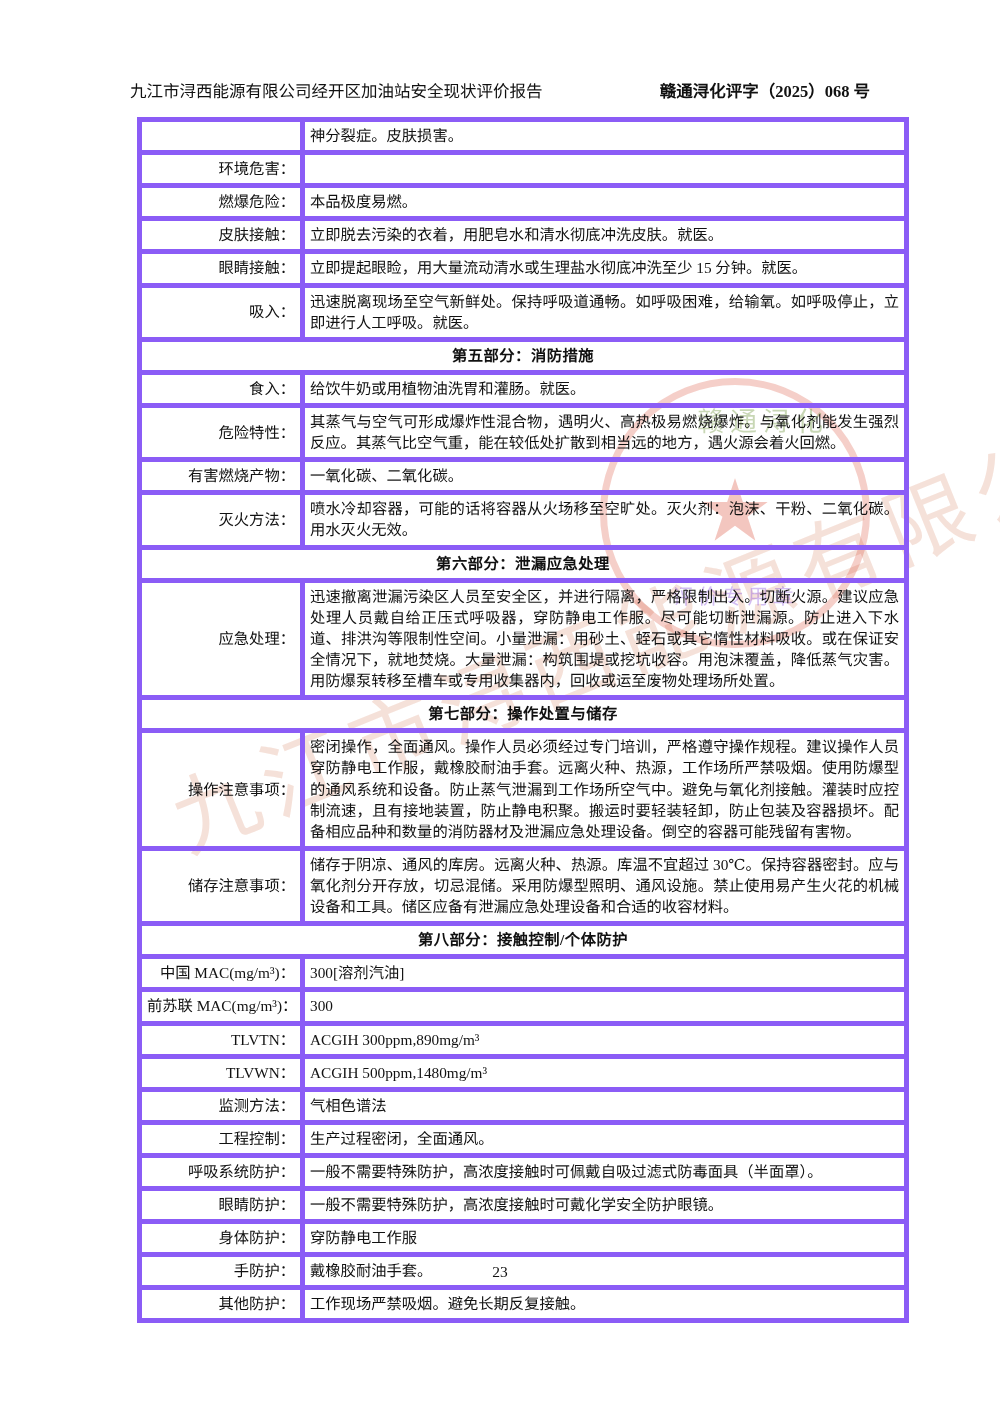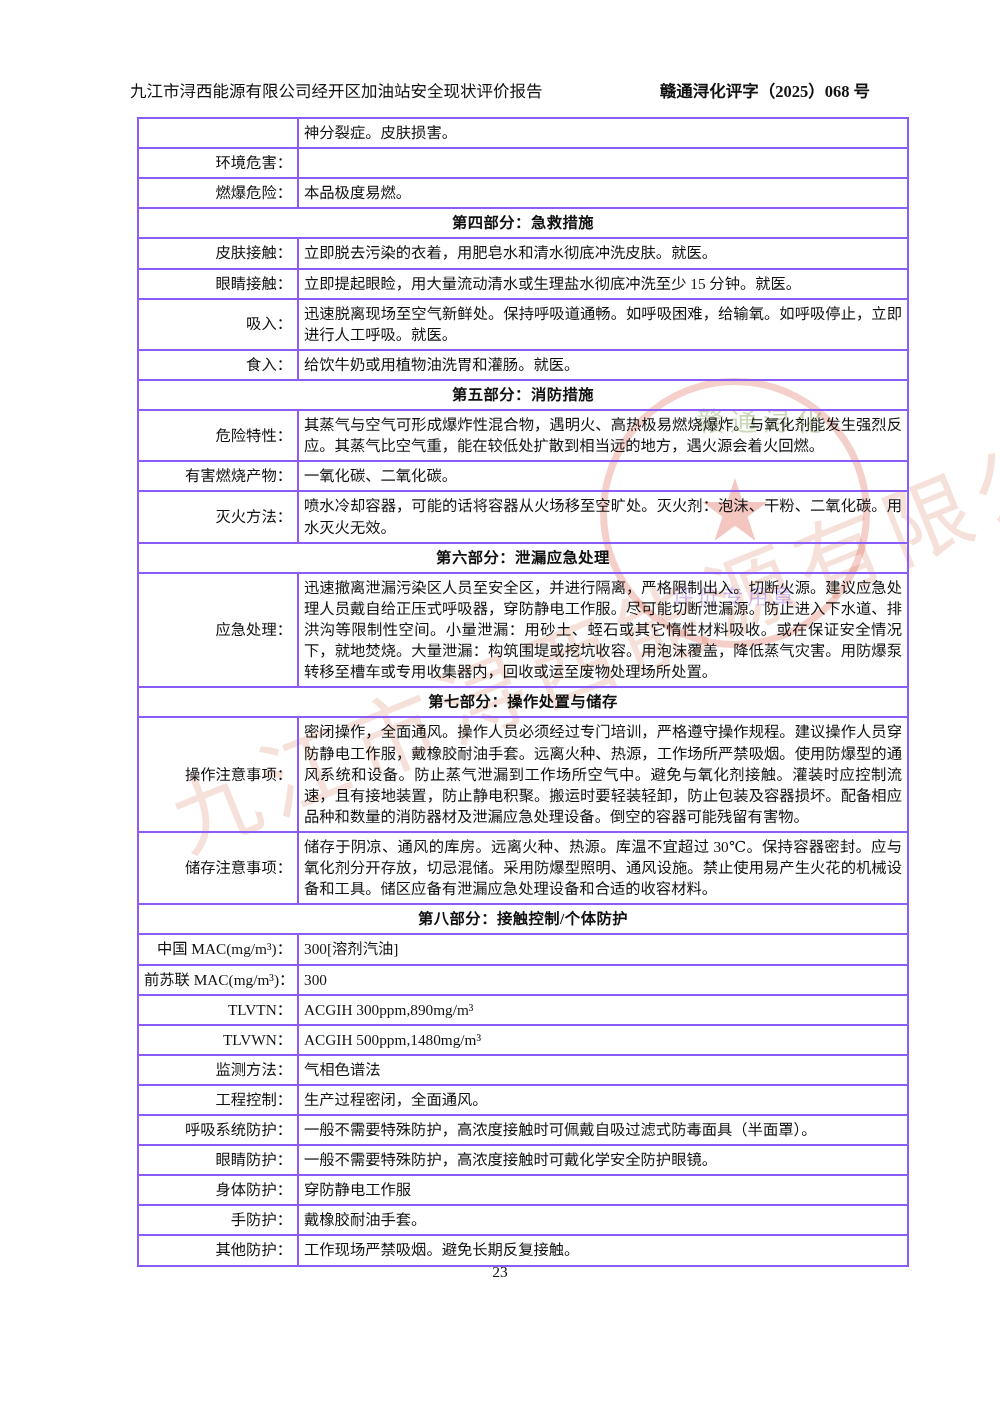--- a/index.html
+++ b/index.html
@@ -38,21 +38,21 @@
     top: 117px;
     left: 137px;
     width: 772px;
   }
   table.msds {
     border-collapse: collapse;
     width: 772px;
     table-layout: fixed;
   }
   table.msds td {
-    border: 2px solid #8b5cf6;
+    border: 5px solid #8b5cf6;
     padding: 3px 5px 4px 5px;
     font-size: 15.3px;
     line-height: 1.38;
     vertical-align: middle;
     margin-left: 12px;
   }
   td.label {
     width: 148px;
     text-align: right;
     white-space: nowrap;
@@ -173,40 +173,37 @@
           </tr>
           <tr>
             <td class="label">环境危害：</td>
             <td class="value justify"></td>
           </tr>
           <tr>
             <td class="label">燃爆危险：</td>
             <td class="value justify">本品极度易燃。</td>
           </tr>
           <tr>
-            <td colspan="2" class="section">第四部分：急救措施</td>
-          </tr>
-          <tr>
             <td class="label">皮肤接触：</td>
             <td class="value justify">立即脱去污染的衣着，用肥皂水和清水彻底冲洗皮肤。就医。</td>
           </tr>
           <tr>
             <td class="label">眼睛接触：</td>
             <td class="value justify">立即提起眼睑，用大量流动清水或生理盐水彻底冲洗至少 15 分钟。就医。</td>
           </tr>
           <tr>
             <td class="label">吸入：</td>
             <td class="value justify">迅速脱离现场至空气新鲜处。保持呼吸道通畅。如呼吸困难，给输氧。如呼吸停止，立即进行人工呼吸。就医。</td>
           </tr>
           <tr>
+            <td colspan="2" class="section">第五部分：消防措施</td>
+          </tr>
+          <tr>
             <td class="label">食入：</td>
             <td class="value justify">给饮牛奶或用植物油洗胃和灌肠。就医。</td>
-          </tr>
-          <tr>
-            <td colspan="2" class="section">第五部分：消防措施</td>
           </tr>
           <tr>
             <td class="label">危险特性：</td>
             <td class="value justify">其蒸气与空气可形成爆炸性混合物，遇明火、高热极易燃烧爆炸。与氧化剂能发生强烈反应。其蒸气比空气重，能在较低处扩散到相当远的地方，遇火源会着火回燃。</td>
           </tr>
           <tr>
             <td class="label">有害燃烧产物：</td>
             <td class="value justify">一氧化碳、二氧化碳。</td>
           </tr>
           <tr>

